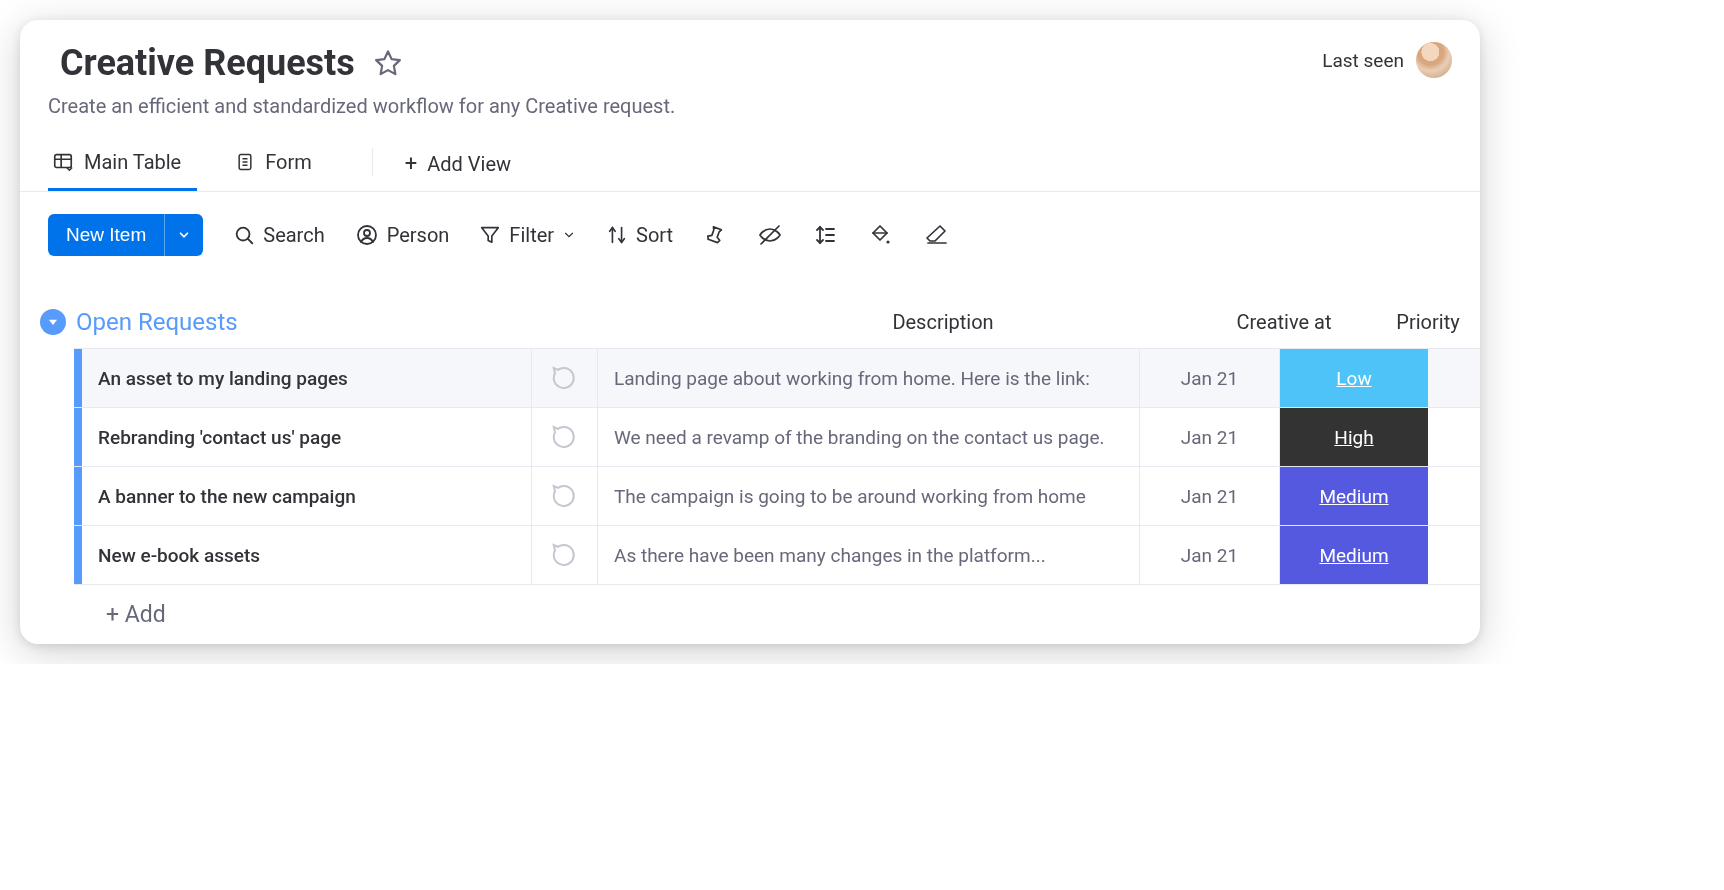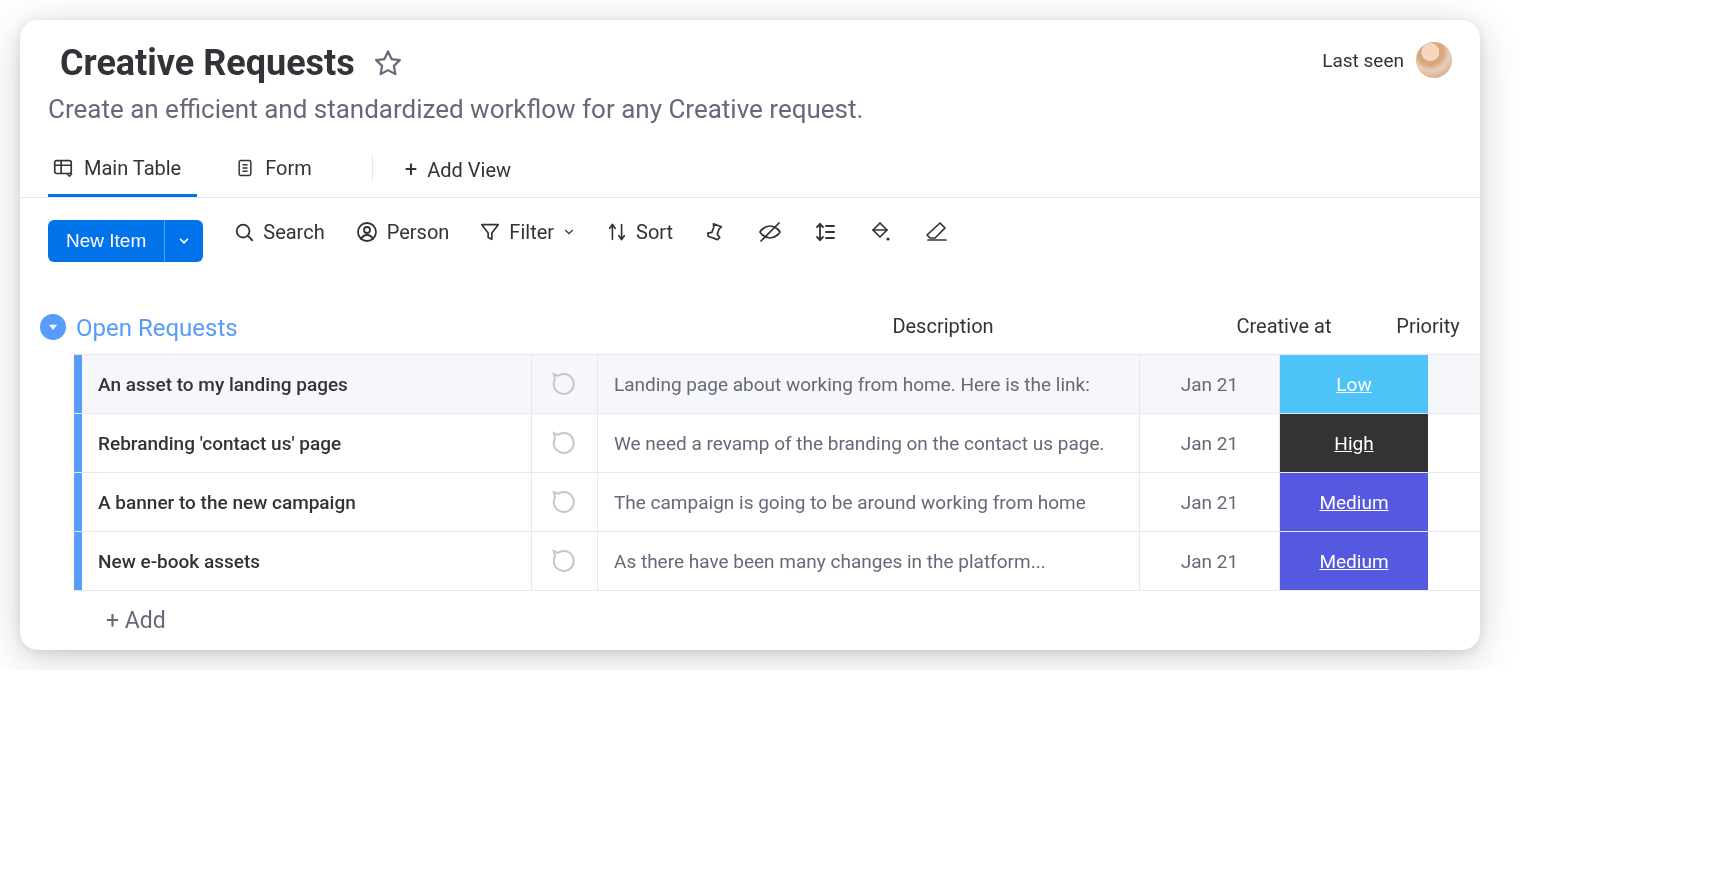--- a/index.html
+++ b/index.html
@@ -48,21 +48,21 @@
   }
   .avatar {
     width: 36px;
     height: 36px;
     border-radius: 50%;
     background: radial-gradient(circle at 40% 28%, #f5d7bf 0%, #f5d7bf 26%, #d9a77d 27%, #d9a77d 38%, #e9ceb6 55%, #c49773 100%);
     flex-shrink: 0;
   }
   .subtitle {
     padding: 10px 28px 0 28px;
-    font-size: 26px;
+    font-size: 20px;
     color: #676879;
   }
   .tabs {
     display: flex;
     align-items: center;
     gap: 6px;
     padding: 24px 28px 0 28px;
     border-bottom: 1px solid #e6e9ef;
   }
   .tab {
@@ -89,21 +89,21 @@
     display: flex;
     align-items: center;
     gap: 10px;
     padding: 8px 16px 14px 16px;
     font-size: 20px;
     color: #323338;
     cursor: pointer;
   }
   .toolbar {
     display: flex;
-    align-items: flex-start;
+    align-items: center;
     gap: 30px;
     padding: 22px 28px;
   }
   .new-item {
     display: flex;
     align-items: stretch;
     border-radius: 6px;
     overflow: hidden;
   }
   .new-item-btn {
@@ -137,21 +137,21 @@
     display: flex;
     align-items: center;
     color: #323338;
     cursor: pointer;
   }
   .group {
     padding: 30px 0 0 20px;
   }
   .group-header {
     display: flex;
-    align-items: flex-start;
+    align-items: center;
     padding: 0 0 12px 0;
   }
   .collapse {
     width: 26px;
     height: 26px;
     border-radius: 50%;
     background: #579bfc;
     display: flex;
     align-items: center;
     justify-content: center;

